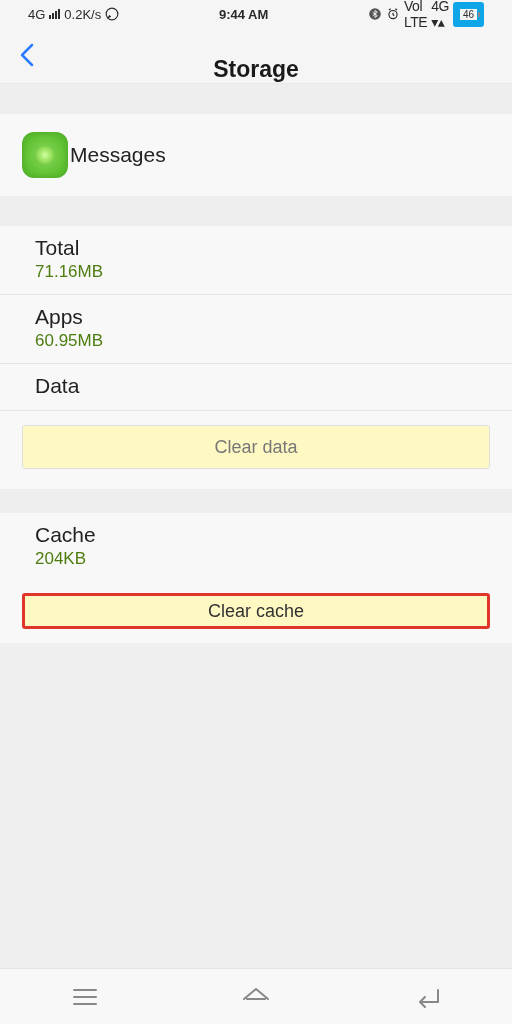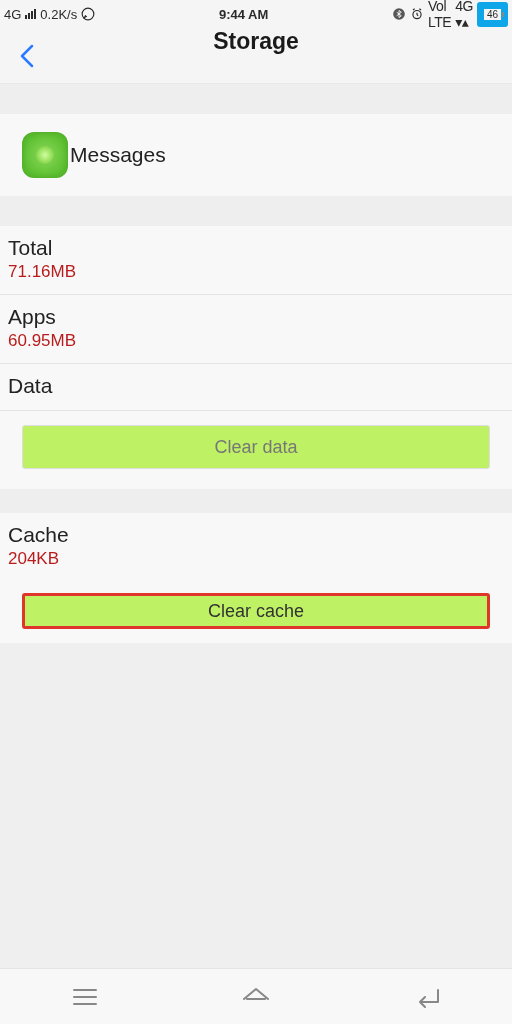--- a/index.html
+++ b/index.html
@@ -11,40 +11,40 @@
       display: flex;
       flex-direction: column;
       overflow: hidden;
     }
     .status-bar {
       height: 28px;
       background: #f5f5f5;
       display: flex;
       align-items: center;
       justify-content: space-between;
-      padding: 0 4px;
+      padding: 0 28px;
       font-size: 13px;
       color: #2a2a2a;
     }
     .status-left, .status-right { display: flex; align-items: center; gap: 4px; }
     .status-center { font-weight: 700; }
     .signal { display: inline-flex; gap: 1px; align-items: flex-end; }
     .signal span { width: 2px; background: #2a2a2a; display: inline-block; }
     .signal span:nth-child(1){height:4px} .signal span:nth-child(2){height:6px}
     .signal span:nth-child(3){height:8px} .signal span:nth-child(4){height:10px}
     .battery {
       border: 7px solid #0ea5e9; border-radius: 3px; padding: 0 3px;
       font-size: 10px; position: relative;
     }
     .battery::after { content:''; position:absolute; right:-3px; top:3px; width:2px; height:5px; background:#888; border-radius:0 1px 1px 0; }
     .header {
       height: 56px;
       background: #f5f5f5;
       display: flex;
-      align-items: flex-start;
+      align-items: flex-end;
       position: relative;
       border-bottom: 1px solid #e8e8e8;
     }
     .back-btn {
       width: 56px; height: 56px;
       display: flex; align-items: center; justify-content: center;
     }
     .header-title {
       position: absolute;
       left: 0; right: 0;
@@ -67,30 +67,30 @@
       width: 46px; height: 46px;
       border-radius: 12px;
       background: radial-gradient(circle at 50% 50%, #8ad85a 0%, #5bbf2f 70%);
       position: relative;
       box-shadow: inset 0 0 6px rgba(0,0,0,0.15);
     }
     .app-icon::after { content:''; position:absolute; inset:14px; background: radial-gradient(circle,#cfff9e 0%,#7ccf3e 80%); border-radius:50%; }
     .app-name { font-size: 21px; color: #222; }
     .info-row {
       background: #f8f8f8;
-      padding: 10px 8px 12px;
+      padding: 10px 35px 12px;
       border-bottom: 1px solid #e5e5e5;
     }
     .info-label { font-size: 21px; color: #222; }
-    .info-value { font-size: 17px; color: #b91c1c; margin-top: 2px; }
+    .info-value { font-size: 17px; color: #4d7c0f; margin-top: 2px; }
     .btn-row { background: #f8f8f8; padding: 14px 22px 20px; }
     .btn {
       width: 100%;
       height: 44px;
-      background: #bef264;
+      background: #fef9c3;
       border: 1px solid #ddd;
       border-radius: 3px;
       font-size: 18px;
       color: #777;
       display: flex;
       align-items: center;
       justify-content: center;
     }
     .btn-highlight {
       background: #f8f8f8;

